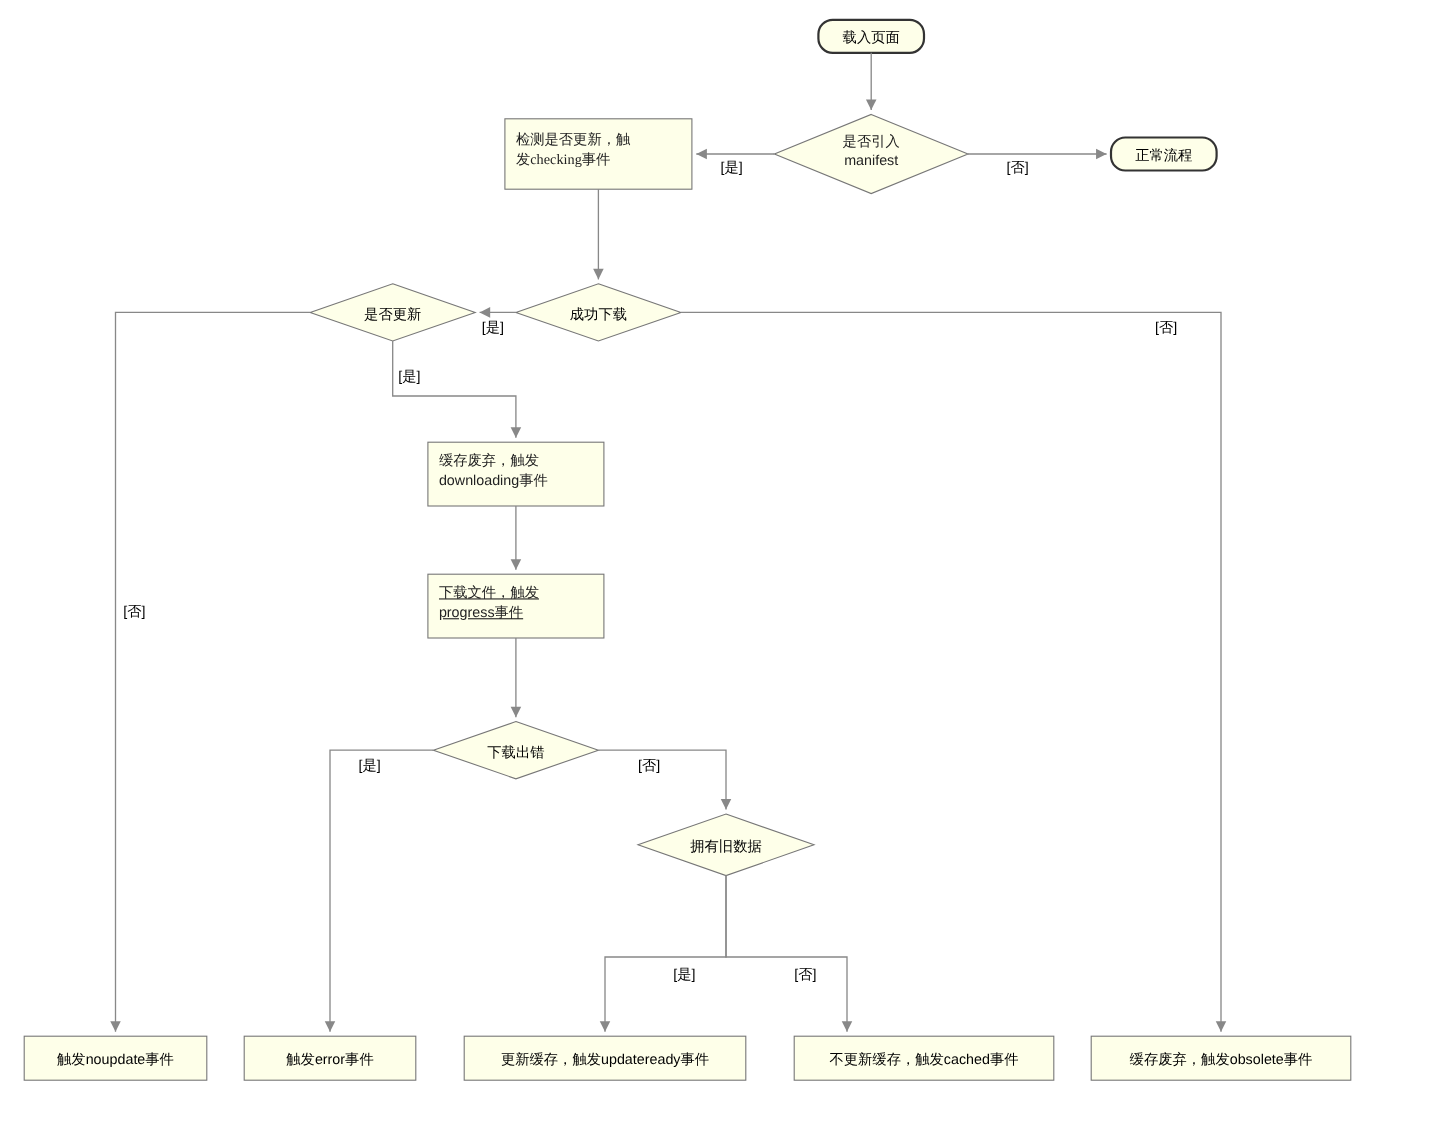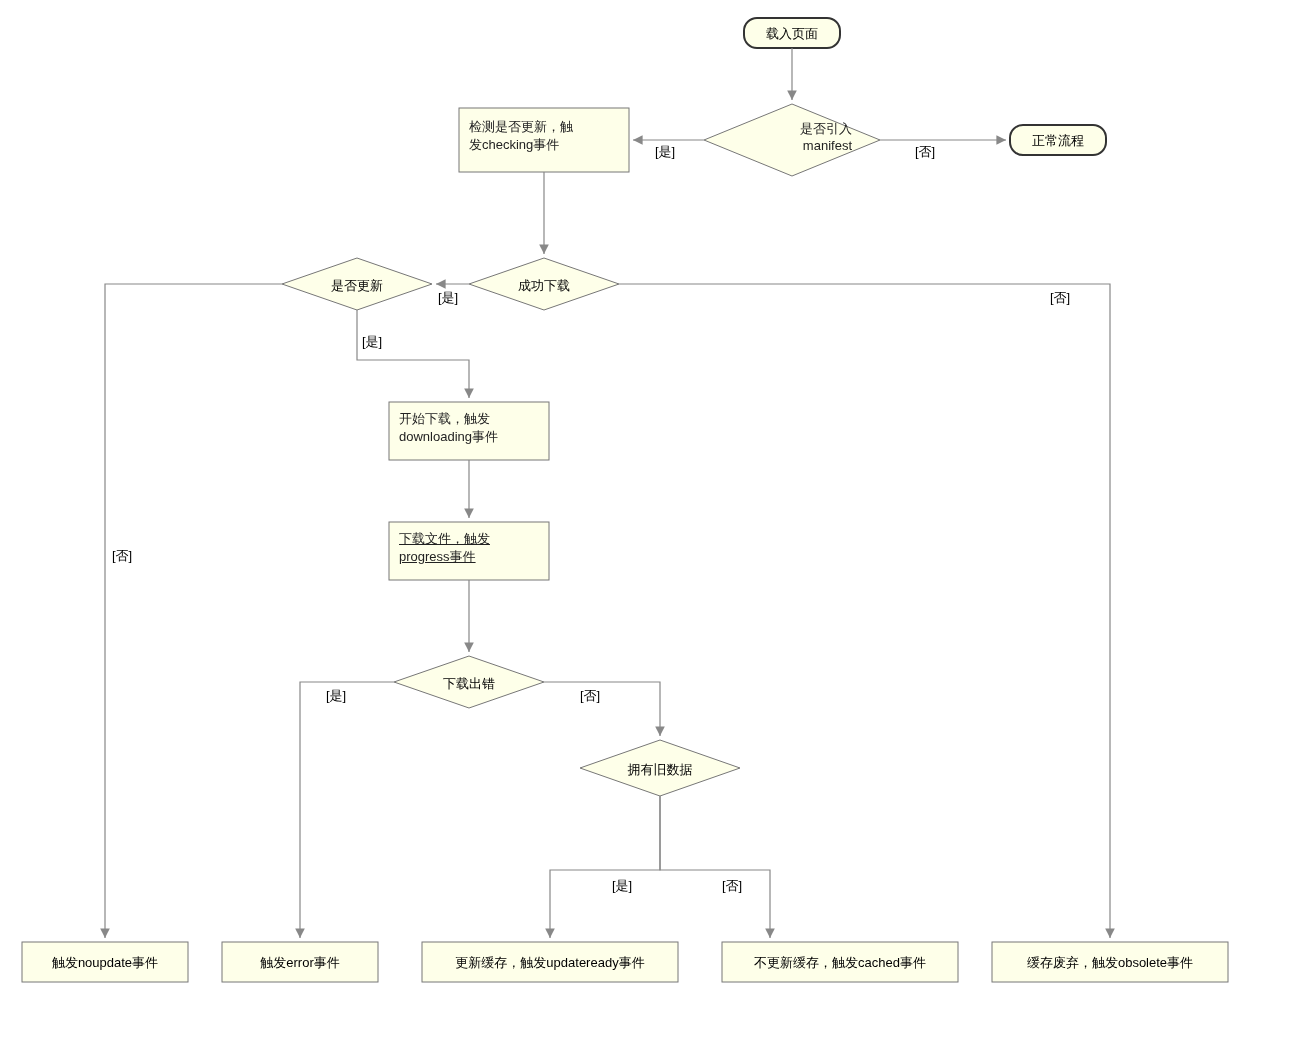--- a/index.html
+++ b/index.html
@@ -22,52 +22,52 @@
   </defs>
 
   <g>
     <rect class="start-fill" x="744" y="18" rx="13" ry="13" width="96" height="30"></rect>
     <text class="txt ctr" x="792" y="38">载入页面</text>
   </g>
 
   <g>
     <polygon class="node-fill" points="792,104 880,140 792,176 704,140"></polygon>
     <foreignObject x="732" y="120" width="120" height="40">
-      <div xmlns="http://www.w3.org/1999/xhtml" style="font-size:13px;text-align:right;white-space:pre;">是否引入
+      <div xmlns="http://www.w3.org/1999/xhtml" style="font-size:13px;text-align:center;white-space:pre;">是否引入
 manifest</div>
     </foreignObject>
   </g>
 
   <g>
     <rect class="start-fill" x="1010" y="125" rx="13" ry="13" width="96" height="30"></rect>
     <text class="txt ctr" x="1058" y="145">正常流程</text>
   </g>
 
   <g>
     <rect class="node-fill" x="459" y="108" width="170" height="64"></rect>
     <foreignObject x="469" y="118" width="150" height="44">
-      <div xmlns="http://www.w3.org/1999/xhtml" style="font-size:13px;white-space:pre;">检测是否更新，触
+      <div xmlns="http://www.w3.org/1999/xhtml" style="font-size:13px;white-space:pre;font-family:Liberation Serif, serif;">检测是否更新，触
 发checking事件</div>
     </foreignObject>
   </g>
 
   <g>
     <polygon class="node-fill" points="544,258 619,284 544,310 469,284"></polygon>
     <text class="txt ctr" x="544" y="290">成功下载</text>
   </g>
 
   <g>
     <polygon class="node-fill" points="357,258 432,284 357,310 282,284"></polygon>
     <text class="txt ctr" x="357" y="290">是否更新</text>
   </g>
 
   <g>
     <rect class="node-fill" x="389" y="402" width="160" height="58"></rect>
     <foreignObject x="399" y="410" width="140" height="44">
-      <div xmlns="http://www.w3.org/1999/xhtml" style="font-size:13px;white-space:pre;">开始下载，触发
+      <div xmlns="http://www.w3.org/1999/xhtml" style="font-size:13px;white-space:pre;">缓存废弃，触发
 downloading事件</div>
     </foreignObject>
   </g>
 
   <g>
     <rect class="node-fill" x="389" y="522" width="160" height="58"></rect>
     <foreignObject x="399" y="530" width="140" height="44">
       <div xmlns="http://www.w3.org/1999/xhtml" style="font-size:13px;white-space:pre;text-decoration:underline;">下载文件，触发
 progress事件</div>
     </foreignObject>

